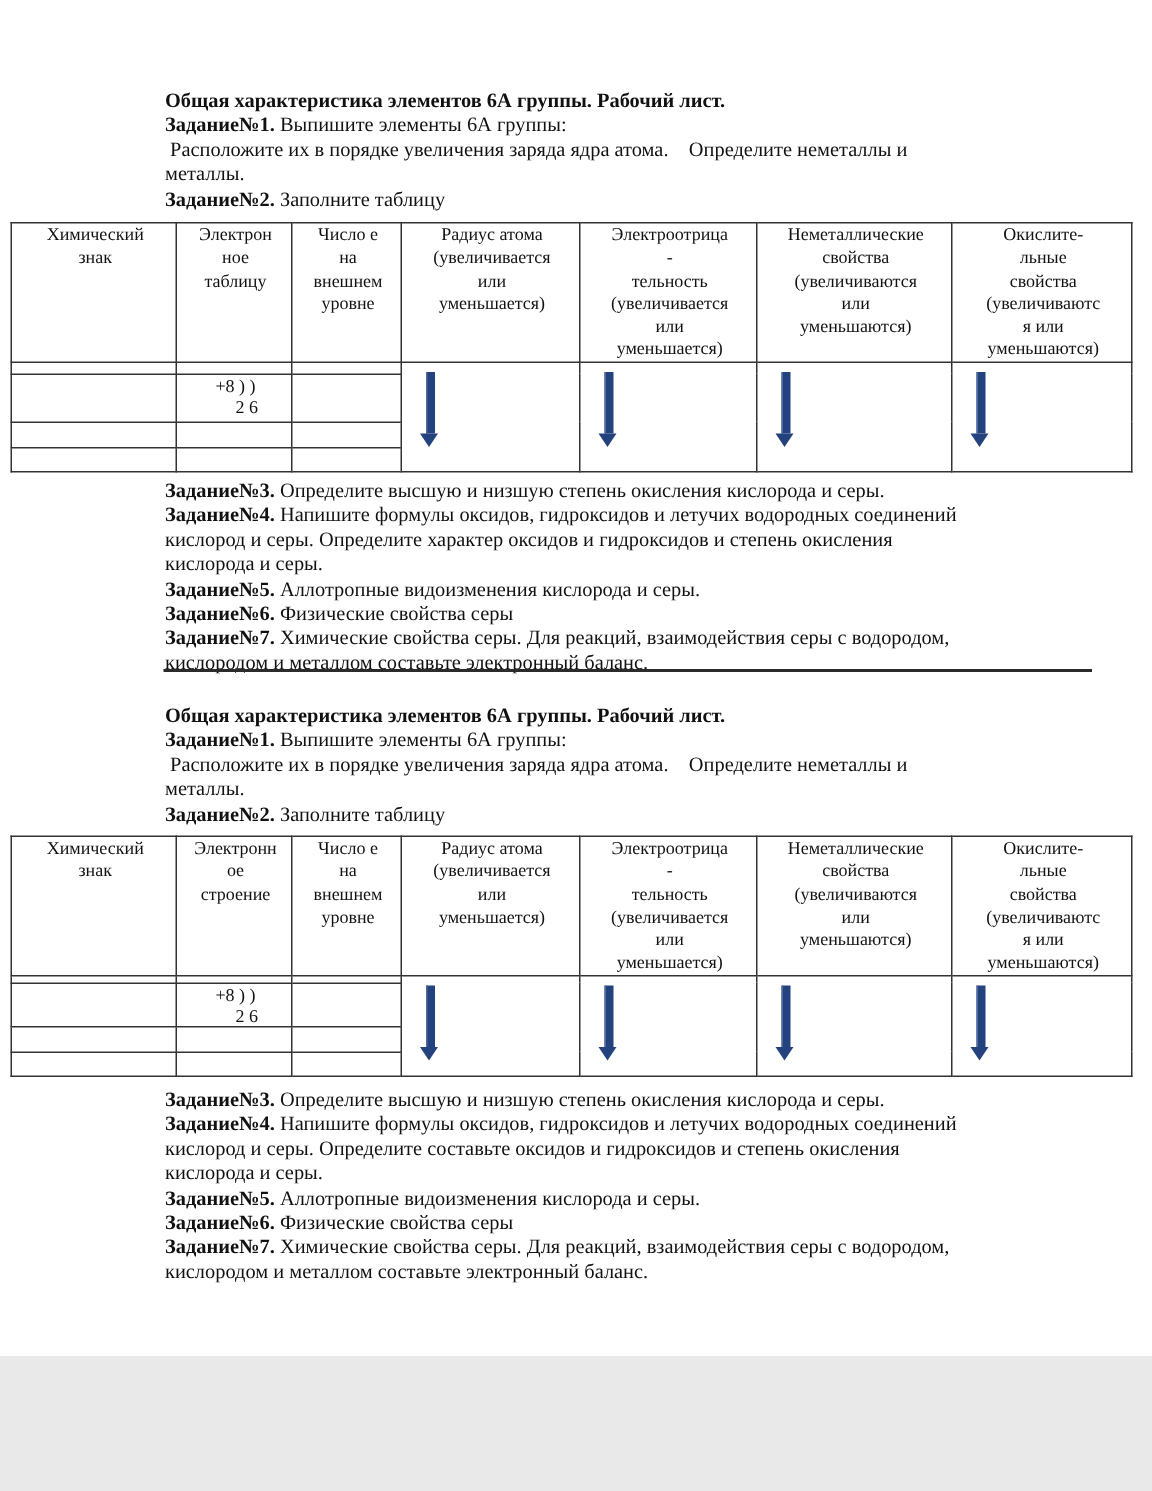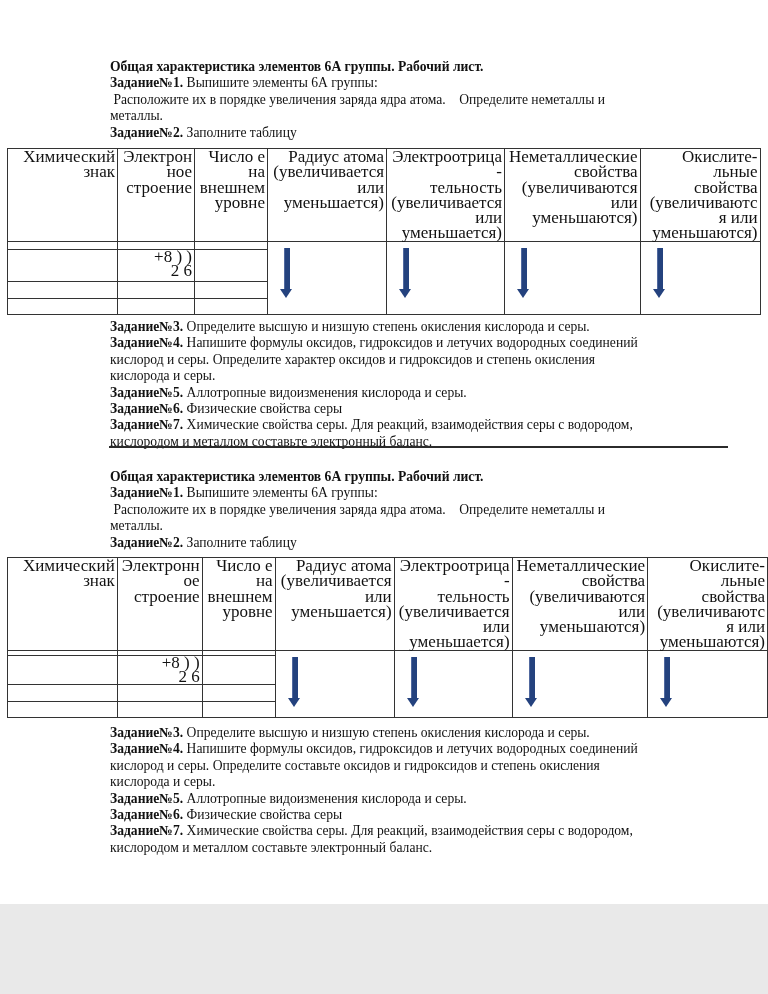--- a/index.html
+++ b/index.html
@@ -9,21 +9,21 @@
     color:#111;overflow:hidden;margin:0 auto;
   }
   .blk{position:absolute;}
   .intro,.tasks{width:636px;left:110px;font-size:13.6px;line-height:16.4px;}
   .intro p,.tasks p{margin:0;white-space:pre-wrap;}
   b{font-weight:bold;}
   
   table.grid{border-collapse:collapse;table-layout:fixed;}
   table.grid td,table.grid th{
     border:1px solid #333;padding:0 2px 0 4px;vertical-align:top;
-    font-size:17px;font-weight:normal;text-align:right;
+    font-size:12px;font-weight:normal;text-align:center;
   }
   table.grid th{white-space:pre-line;line-height:15.3px;height:91px;}
   tr.rA td{height:7px;}
   tr.rB td{height:31px;}
   tr.rC td{height:16px;}
   tr.rD td{height:15px;}
   .t2 tr.rA td{height:4px;}
   .t2 tr.rB td{height:25px;}
   td.econf{white-space:pre;line-height:14px;padding-top:2px;font-size:13.6px;}
   td.ac{vertical-align:top;}
@@ -55,21 +55,21 @@
         <col style="width:118px">
         <col style="width:130px">
         <col style="width:120px">
     </colgroup>
     <tbody>
         <tr>
       <th>Химический
 знак</th>
       <th>Электрон
 ное
-строение</th>
+таблицу</th>
       <th>Число е
 на
 внешнем
 уровне</th>
       <th>Радиус атома
 (увеличивается
 или
 уменьшается)</th>
       <th>Электроотрица
 -

